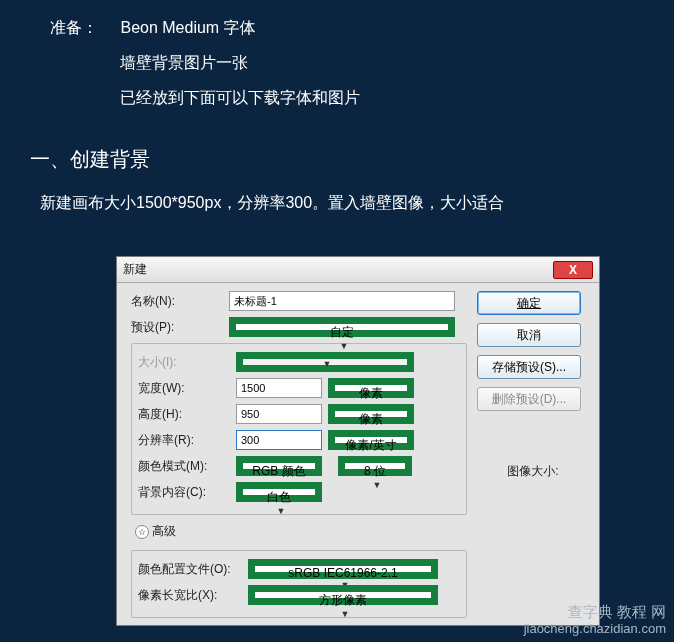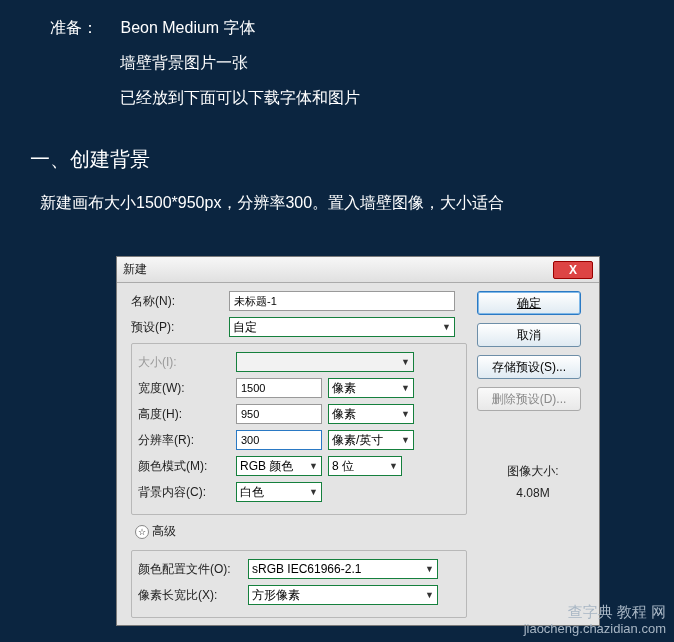--- a/index.html
+++ b/index.html
@@ -51,33 +51,33 @@
 
 .row { display: flex; align-items: center; margin-bottom: 6px; }
 .row label { width: 98px; padding-right: 6px; color: #222; }
 .row .dimlabel { color: #999; }
 .row input[type=text] {
   height: 20px; border: 1px solid #999; background: #fff; padding: 0 4px;
   font-size: 11px; color: #000;
 }
 .row .wide { width: 226px; }
 .row select, .sel {
-  height: 20px; border: 1px solid #15803d; background: #fff;
-  font-size: 12px; padding: 0 1px;
+  height: 20px; border: 7px solid #15803d; background: #fff;
+  font-size: 12px; padding: 0 1px; flex-direction: column;
 }
 .sel { display: inline-flex; align-items: center; justify-content: space-between; padding: 0 3px; }
 .sel .arrow { font-size: 9px; color: #333; margin-left: 4px; }
 
 fieldset {
   border: 1px solid #b8b8b8; border-radius: 2px;
   margin-top: 4px; padding: 8px 6px 6px;
 }
 .num { width: 86px; }
 .unit { width: 86px; margin-left: 6px; }
-.unit2 { width: 74px; margin-left: 6px; }
+.unit2 { width: 74px; margin-left: 16px; }
 
 .adv-toggle {
   display: inline-flex; align-items: center; gap: 3px;
   margin: 8px 0 6px 4px; color: #222;
 }
 .adv-toggle .chev {
   width: 14px; height: 14px; border: 1px solid #888; border-radius: 50%;
   background: #fff; display: inline-flex; align-items: center; justify-content: center;
   font-size: 9px;
 }
@@ -209,21 +209,20 @@
       </fieldset>
     </div>
 
     <div class="right-col">
       <div class="btn primary">确定</div>
       <div class="btn">取消</div>
       <div class="btn">存储预设(S)...</div>
       <div class="btn disabled">删除预设(D)...</div>
       <div class="imgsize">
         <div>图像大小:</div>
-        <div>4.08M</div>
       </div>
     </div>
   </div>
 </div>
 
 <div class="watermark">
   <div class="big">查字典 教程 网</div>
   <div>jiaocheng.chazidian.com</div>
 </div>
 

